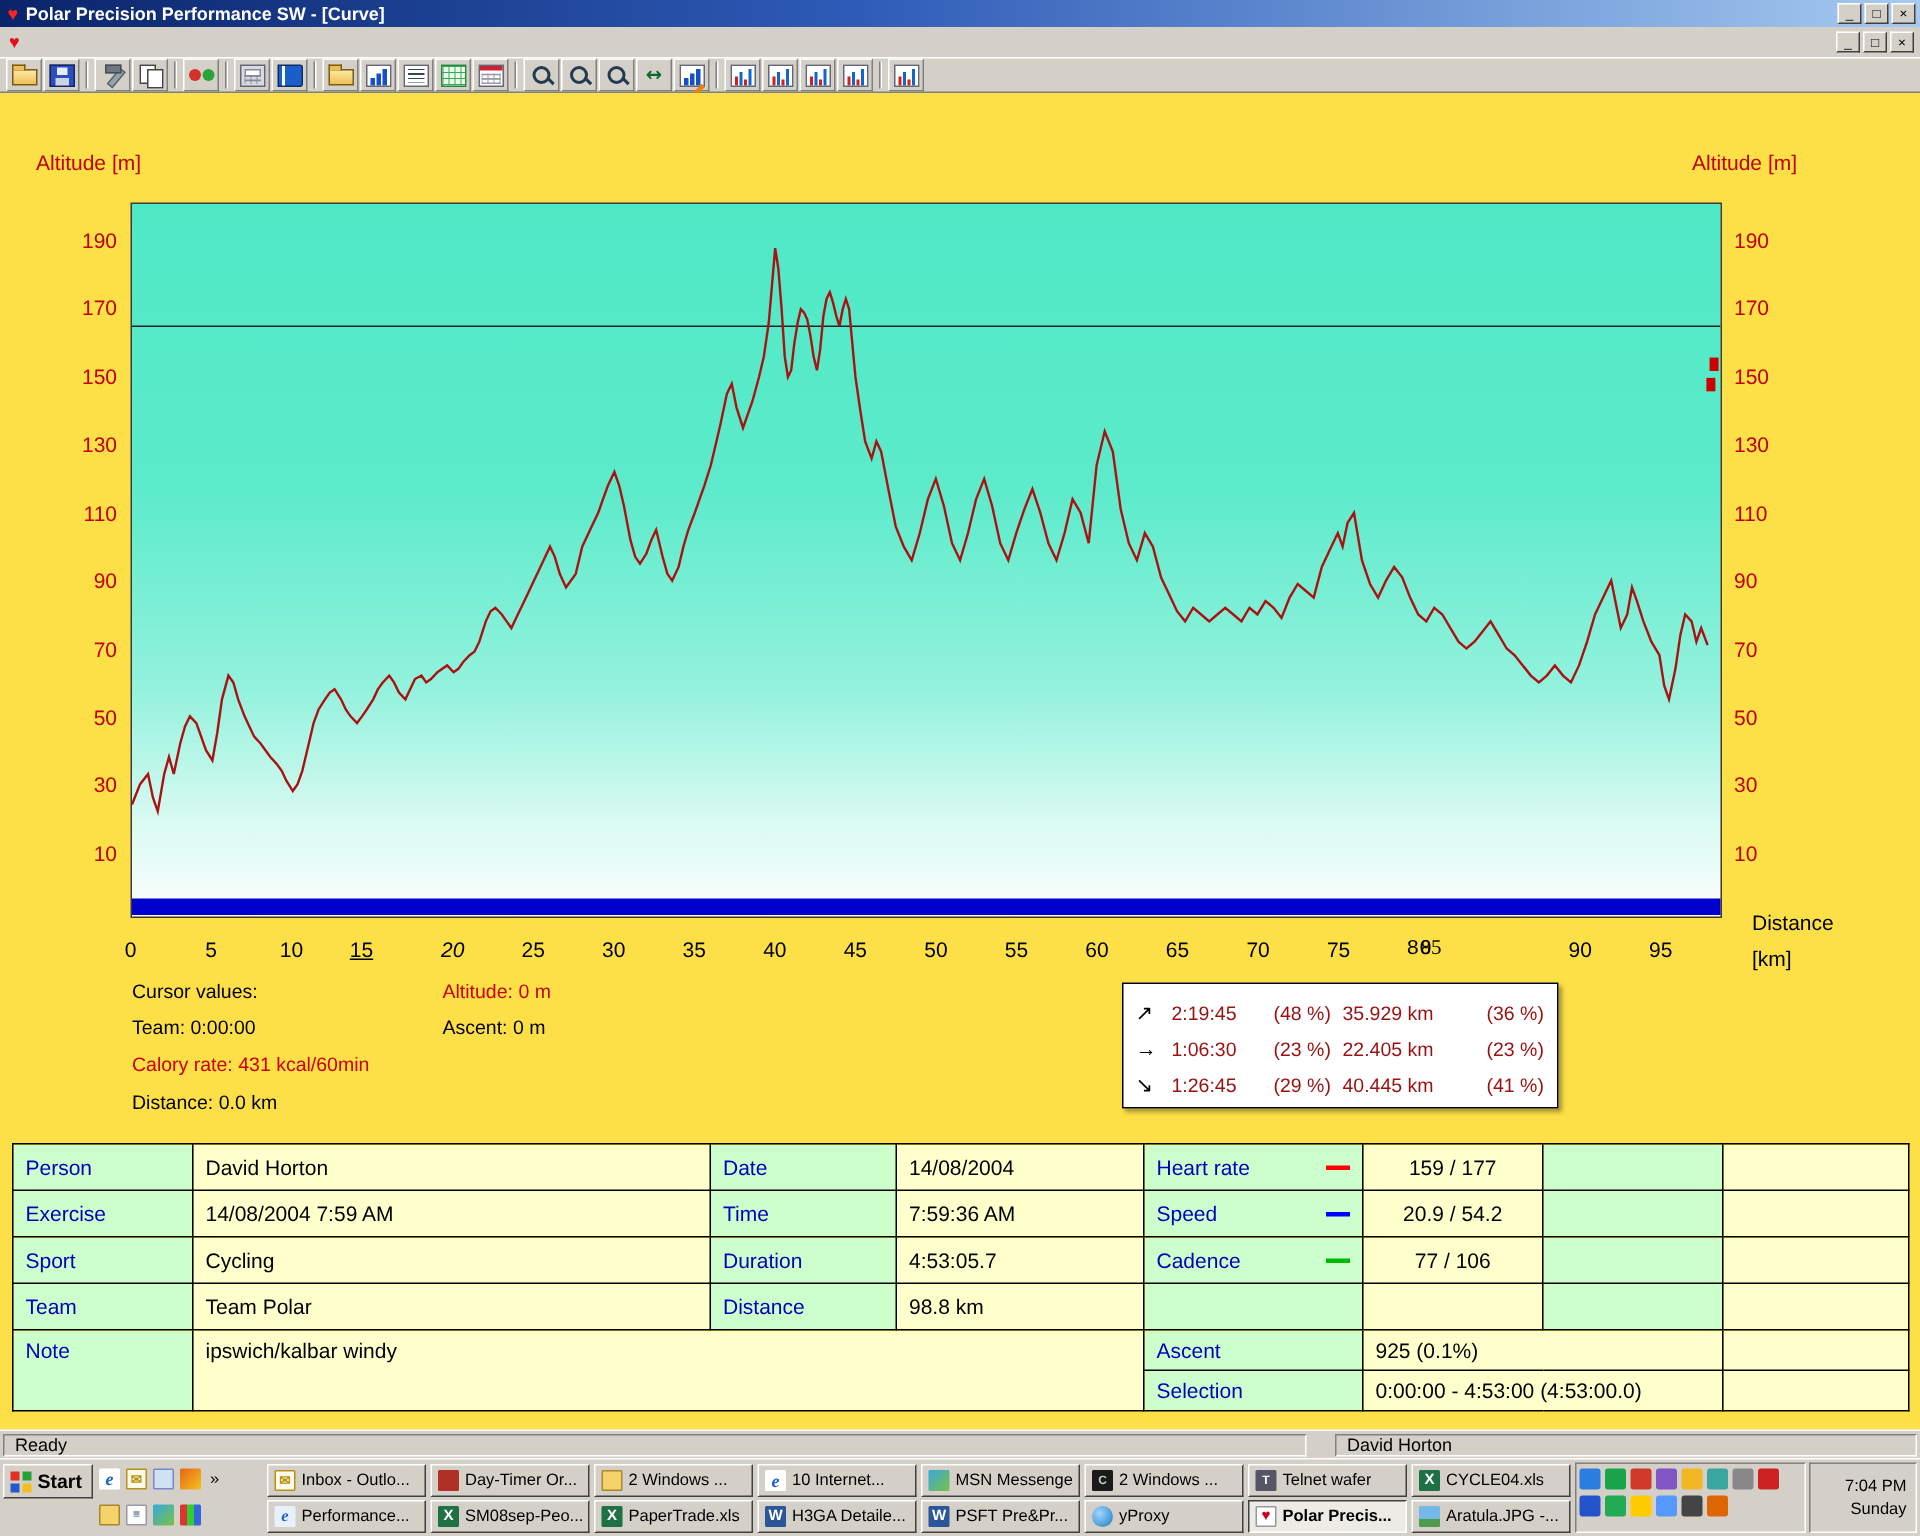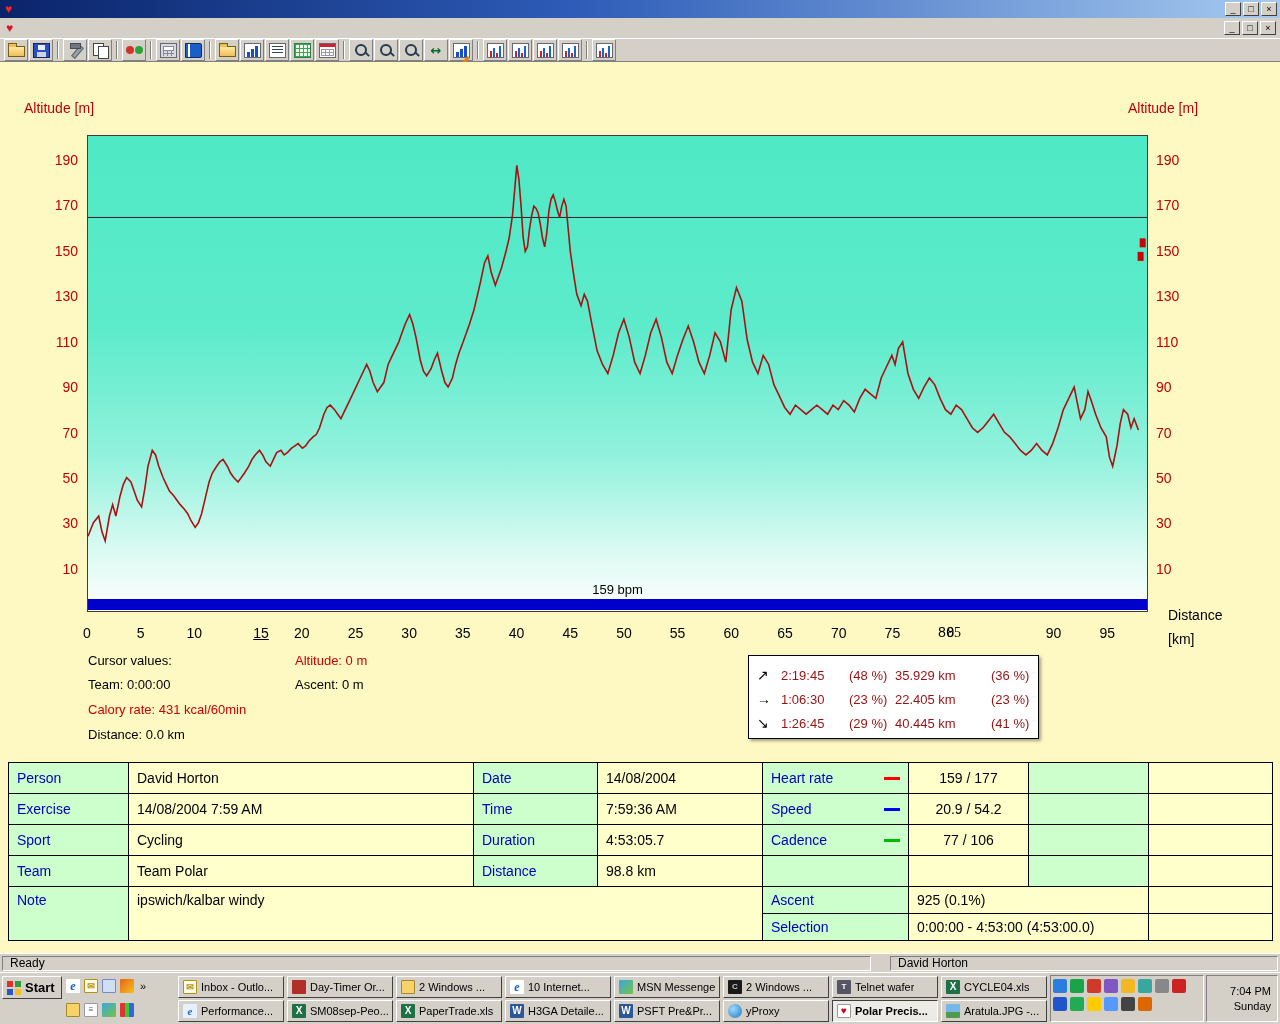--- a/index.html
+++ b/index.html
@@ -47,21 +47,21 @@
   .tbi-list::before{content:"";position:absolute;left:2px;top:2px;right:2px;bottom:2px;background-image:repeating-linear-gradient(#345 0 1px,transparent 1px 3px)}
   .tbi-grid-green{background:#eaffea;border:1px solid #2a8342;background-image:linear-gradient(90deg,#3aa65a 1px,transparent 1px),linear-gradient(#3aa65a 1px,transparent 1px);background-size:4px 4px}
   .tbi-calendar{background:#fff;border:1px solid #667}
   .tbi-calendar::before{content:"";position:absolute;left:0;top:0;right:0;height:3px;background:#c23}
   .tbi-calendar::after{content:"";position:absolute;left:1px;top:5px;right:1px;bottom:1px;background-image:linear-gradient(90deg,#99a 1px,transparent 1px),linear-gradient(#99a 1px,transparent 1px);background-size:4px 3px}
   [class*="tbi-zoom"]::before{content:"";position:absolute;left:2px;top:1px;width:8px;height:8px;border:2px solid #223a52;border-radius:50%}
   [class*="tbi-zoom"]::after{content:"";position:absolute;left:11px;top:10px;width:6px;height:2px;background:#223a52;transform:rotate(45deg)}
   .tbi-compare-arrows{color:#066a2a;font:bold 13px/15px "DejaVu Sans",sans-serif;text-align:center}
 
   
-  .client{position:absolute;left:0;top:62px;width:1280px;height:891px;background:#fef9c3}
+  .client{position:absolute;left:0;top:62px;width:1280px;height:891px;background:#fde047}
   .axis-title{position:absolute;color:#C00000;font-size:14px}
   #alt-left{left:24px;top:38px}
   #alt-right{left:1128px;top:38px}
   .plot{position:absolute;left:87px;top:73px;width:1061px;height:477px;border:1px solid #3c3c3c;background:linear-gradient(180deg,#4FE9C6 0%,#5CEBCB 40%,#93F2DD 68%,#D6FAF1 86%,#ffffff 100%)}
   .plot svg{position:absolute;left:0;top:0;width:100%;height:100%}
   .hr-bar{position:absolute;left:0;right:0;bottom:1px;height:11px;background:#0000CC}
   .bpm{position:absolute;left:87px;top:520px;width:1061px;text-align:center;font-size:13px}
   .ytick{position:absolute;font-size:14px;color:#C00000;height:18px;line-height:18px}
   .ytl{left:26px;width:52px;text-align:right}
   .ytr{left:1156px;width:60px;text-align:left}
@@ -134,20 +134,21 @@
   .tray{position:absolute;left:1050px;top:2px;width:154px;height:47px;border:1px solid;border-color:#808080 #fff #fff #808080;padding:3px 2px}
   .tray-row{display:flex;gap:3px;margin-bottom:4px}
   .tray-icon{width:14px;height:14px;border-radius:2px;display:inline-block}
   .clock{position:absolute;left:1206px;top:2px;width:72px;height:47px;border:1px solid;border-color:#808080 #fff #fff #808080;display:flex;flex-direction:column;justify-content:center;align-items:flex-end;padding-right:6px;font-size:11px;line-height:15px}
 </style>
 </head>
 <body>
 
 <div class="titlebar">
   <span class="app-icon">♥</span>
+  <span class="title-text">Polar Precision Performance SW - [Curve]</span>
   <span class="win-btns">
     <button class="win-btn">_</button>
     <button class="win-btn">□</button>
     <button class="win-btn">×</button>
   </span>
 </div>
 
 <div class="menubar">
   <span class="menu-heart">♥</span>
   <span class="win-btns">
@@ -241,21 +242,20 @@
 
   <div class="plot">
     <svg id="curve-svg" viewBox="0 0 1061 477" preserveAspectRatio="none">
         <line x1="0" x2="1061" y1="81.8" y2="81.8" stroke="#222" stroke-width="1"></line>
         <polyline points="0.0,402.0 5.4,388.4 10.7,381.6 14.0,397.5 17.2,406.6 21.5,381.6 24.7,370.2 27.9,381.6 32.2,361.2 35.4,349.8 38.7,343.0 43.0,347.5 46.2,356.6 49.4,365.7 53.7,372.5 56.9,354.3 60.1,331.6 64.4,315.7 67.7,320.3 70.9,331.6 75.2,343.0 78.4,349.8 81.6,356.6 85.9,361.2 89.1,365.7 92.4,370.2 96.6,374.8 99.9,379.3 103.1,386.1 107.4,393.0 110.6,388.4 113.8,379.3 118.1,361.2 121.3,347.5 124.6,338.4 128.9,331.6 132.1,327.1 135.3,324.8 139.6,331.6 142.8,338.4 146.0,343.0 150.3,347.5 153.6,343.0 156.8,338.4 161.1,331.6 164.3,324.8 167.5,320.3 171.8,315.7 175.0,320.3 178.3,327.1 182.6,331.6 185.8,324.8 189.0,318.0 193.3,315.7 196.5,320.3 199.7,318.0 204.0,313.5 207.3,311.2 210.5,308.9 214.8,313.5 218.0,311.2 221.2,306.6 225.5,302.1 228.7,299.8 232.0,293.0 236.3,279.4 239.5,272.6 242.7,270.3 247.0,274.8 250.2,279.4 253.4,283.9 257.7,274.8 261.0,268.0 264.2,261.2 268.5,252.1 271.7,245.3 274.9,238.5 279.2,229.4 282.4,236.2 285.7,247.6 289.9,256.7 293.2,252.1 296.4,247.6 300.7,229.4 303.9,222.6 307.1,215.8 311.4,206.7 314.6,197.6 317.9,188.5 322.2,179.4 325.4,188.5 328.6,202.2 332.9,224.9 336.1,236.2 339.3,240.8 343.6,234.0 346.9,224.9 350.1,218.1 354.4,236.2 357.6,247.6 360.8,252.1 365.1,243.0 368.3,229.4 371.6,218.1 375.9,206.7 379.1,197.6 382.3,188.5 386.6,174.9 389.8,161.3 393.0,147.6 397.3,127.2 400.6,120.4 403.8,136.3 408.1,149.9 411.3,140.8 414.5,131.7 418.8,115.8 422.0,102.2 425.3,79.5 429.6,29.5 431.7,43.2 433.9,70.4 436.0,102.2 438.1,115.8 440.3,111.3 442.4,93.1 444.6,79.5 446.7,70.4 448.9,72.7 451.0,77.2 453.2,88.6 455.3,102.2 457.5,111.3 459.6,97.7 461.8,75.0 463.9,63.6 466.1,59.1 468.2,65.9 470.4,75.0 472.5,81.8 474.7,70.4 476.8,63.6 479.0,70.4 481.1,93.1 483.2,115.8 486.5,138.6 489.7,159.0 494.0,170.4 497.2,159.0 500.4,165.8 504.7,188.5 510.1,215.8 515.5,229.4 520.8,238.5 526.2,220.3 531.6,197.6 536.9,184.0 542.3,202.2 547.7,227.1 553.1,238.5 558.4,220.3 563.8,197.6 569.2,184.0 574.5,202.2 579.9,227.1 585.3,238.5 590.6,220.3 596.0,204.4 601.4,190.8 606.7,206.7 612.1,227.1 617.5,238.5 622.9,220.3 628.2,197.6 633.6,206.7 639.0,227.1 644.3,174.9 649.7,152.2 655.1,165.8 660.4,204.4 665.8,227.1 671.2,238.5 676.5,220.3 681.9,229.4 687.3,249.9 692.7,261.2 698.0,272.6 703.4,279.4 708.8,270.3 714.1,274.8 719.5,279.4 724.9,274.8 730.2,270.3 735.6,274.8 741.0,279.4 746.4,270.3 751.7,274.8 757.1,265.8 762.5,270.3 767.8,277.1 773.2,263.5 778.6,254.4 783.9,258.9 789.3,263.5 794.7,243.0 800.0,231.7 805.4,220.3 808.6,229.4 811.9,213.5 816.2,206.7 821.5,238.5 826.9,254.4 832.3,263.5 837.6,252.1 843.0,243.0 848.4,249.9 853.7,263.5 859.1,274.8 864.5,279.4 869.8,270.3 875.2,274.8 880.6,283.9 886.0,293.0 891.3,297.6 896.7,293.0 902.1,286.2 907.4,279.4 912.8,288.5 918.2,297.6 923.5,302.1 928.9,308.9 934.3,315.7 939.7,320.3 945.0,315.7 950.4,308.9 955.8,315.7 961.1,320.3 966.5,308.9 971.9,293.0 977.2,274.8 982.6,263.5 988.0,252.1 991.2,268.0 994.4,283.9 998.7,274.8 1001.9,256.7 1005.2,265.8 1009.5,279.4 1014.8,293.0 1020.2,302.1 1023.4,322.5 1026.6,331.6 1030.9,311.2 1034.2,288.5 1037.4,274.8 1041.7,279.4 1044.9,293.0 1048.1,283.9 1052.4,295.3" fill="none" stroke="#AA1111" stroke-width="1.6"></polyline>
         <rect x="1051.6" y="116.4" width="6" height="9" fill="#CC0000"></rect>
         <rect x="1053.7" y="102.8" width="6" height="9" fill="#CC0000"></rect>
       </svg>
     <div class="hr-bar"></div>
   </div>
-  <div class="bpm">159 bpm</div>
 
   <div class="dist-label">
     <div>Distance</div>
     <div>[km]</div>
   </div>
 
   <div class="ct" id="cv-title">Cursor values:</div>
   <div class="ct" id="cv-time">Team: 0:00:00</div>
   <div class="ct" id="cv-cal">Calory rate: 431 kcal/60min</div>
   <div class="ct" id="cv-dist">Distance: 0.0 km</div>
@@ -370,22 +370,22 @@
     <div class="ytick ytr" style="top: 361.557px;">70</div>
     <div class="ytick ytl" style="top: 406.986px;">50</div>
     <div class="ytick ytr" style="top: 406.986px;">50</div>
     <div class="ytick ytl" style="top: 452.414px;">30</div>
     <div class="ytick ytr" style="top: 452.414px;">30</div>
     <div class="ytick ytl" style="top: 497.843px;">10</div>
     <div class="ytick ytr" style="top: 497.843px;">10</div>
     <div class="xtick" style="left: 62px;">0</div>
     <div class="xtick" style="left: 115.694px;">5</div>
     <div class="xtick" style="left: 169.389px;">10</div>
-    <div class="xtick" style="left: 236px; text-decoration: underline;">15</div>
-    <div class="xtick" style="left: 276.777px;">20</div>
+    <div class="xtick" style="left: 216px; text-decoration: underline;">15</div>
+    <div class="xtick" style="left: 276.777px; font-style: italic;">20</div>
     <div class="xtick" style="left: 330.472px;">25</div>
     <div class="xtick" style="left: 384.166px;">30</div>
     <div class="xtick" style="left: 437.86px;">35</div>
     <div class="xtick" style="left: 491.555px;">40</div>
     <div class="xtick" style="left: 545.249px;">45</div>
     <div class="xtick" style="left: 598.943px;">50</div>
     <div class="xtick" style="left: 652.638px;">55</div>
     <div class="xtick" style="left: 706.332px;">60</div>
     <div class="xtick" style="left: 760.026px;">65</div>
     <div class="xtick" style="left: 813.721px;">70</div>

